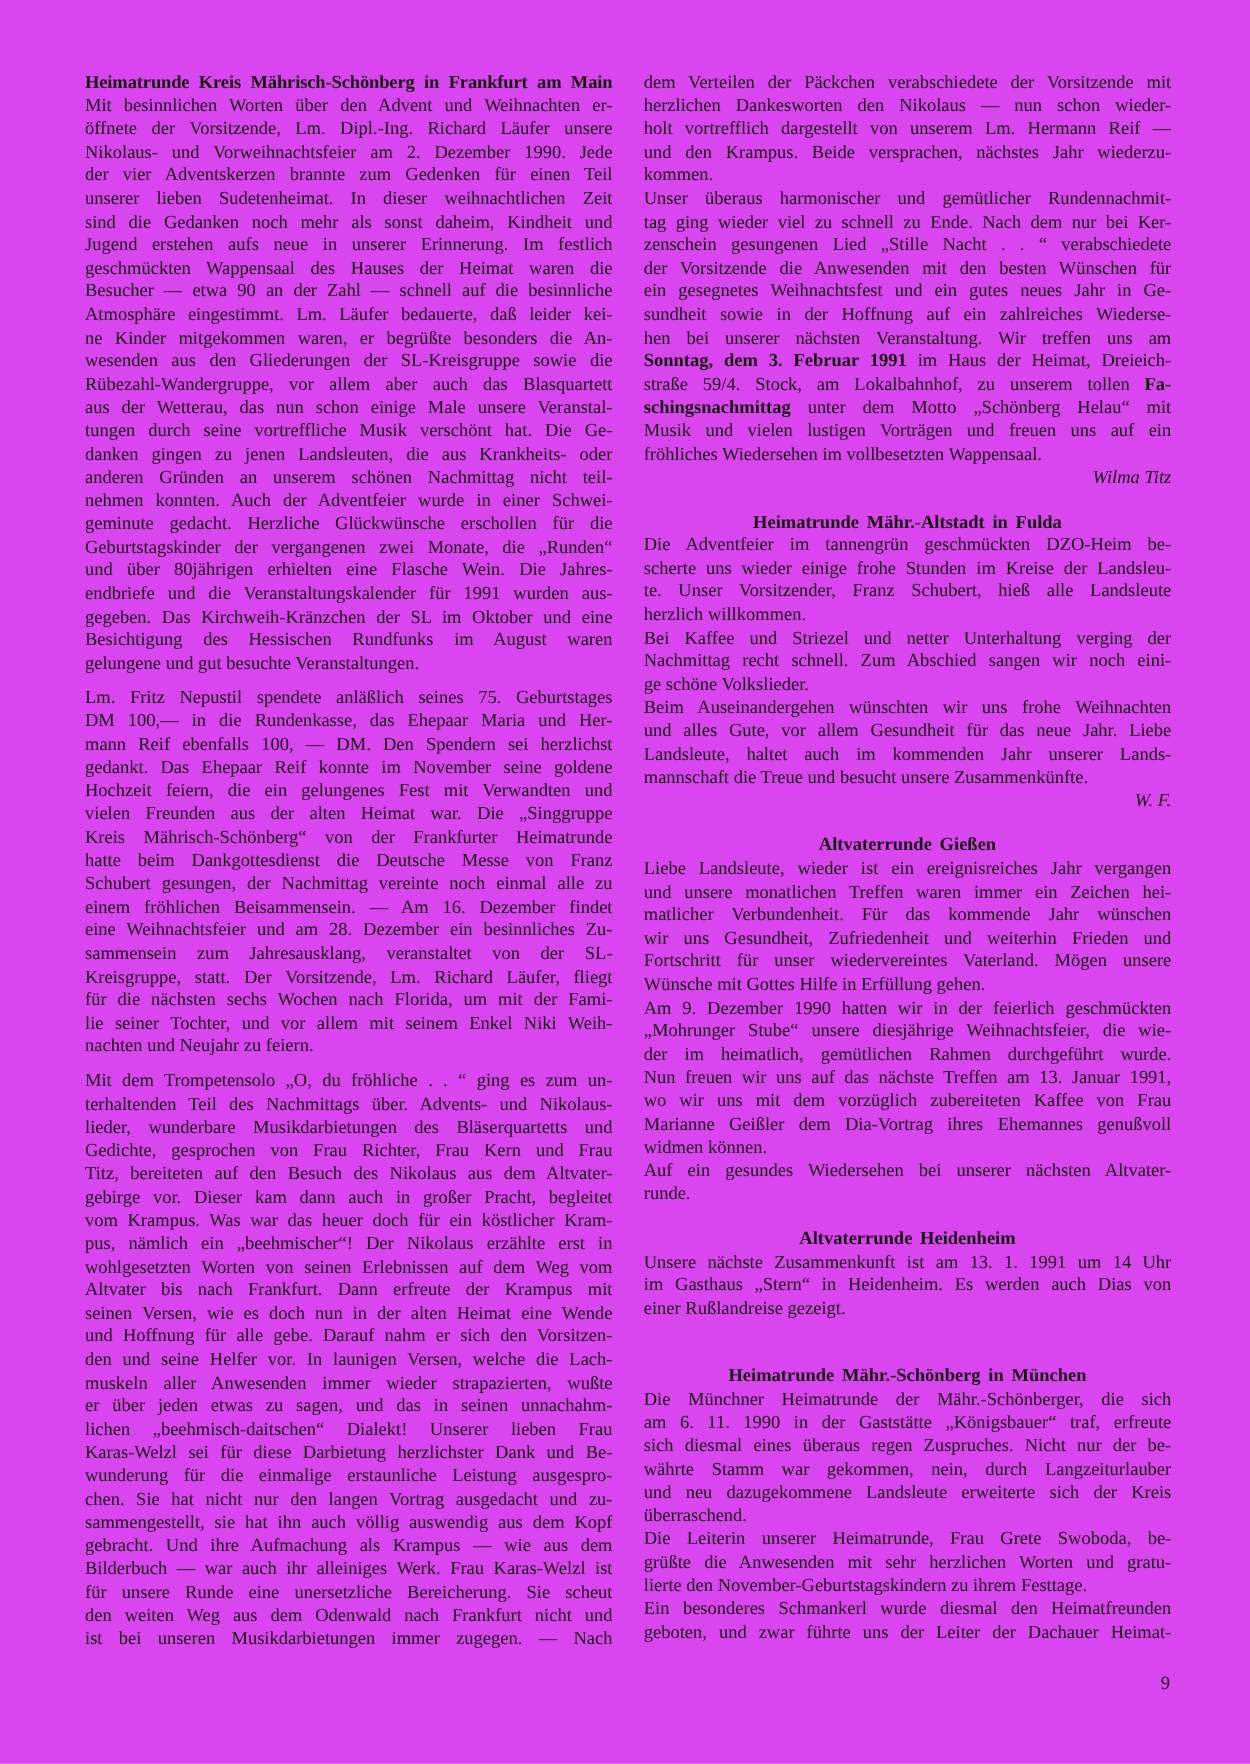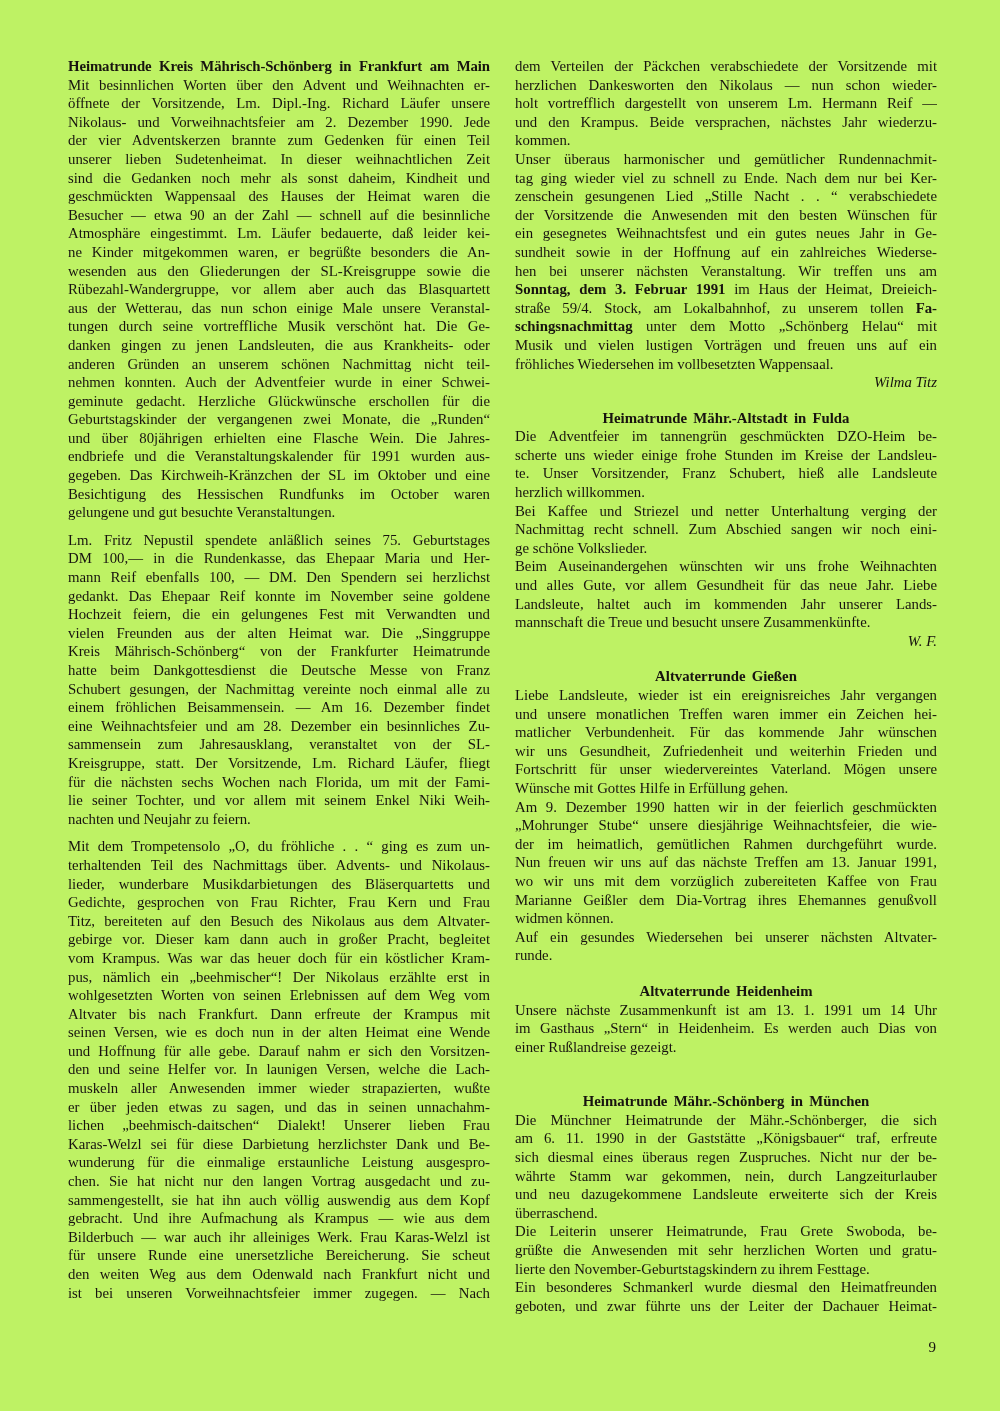--- a/index.html
+++ b/index.html
@@ -6,21 +6,21 @@
   body {
     width: 1000px; height: 1411px;
     background: #fdfdfb;
     color: #17130f;
     font-family: "Liberation Serif", "DejaVu Serif", serif;
   }
   .page {
     position: relative;
     width: 1000px; height: 1411px;
     overflow: hidden;
-    background: #bef264;
+    background: #d946ef;
   }
   .columns {
     position: absolute;
     top: 57px; left: 68px;
     display: flex;
     gap: 25px;
   }
   .col {
     width: 422px;
     font-size: 14.8px;
@@ -58,37 +58,38 @@
   <div class="columns">
     <div class="col" id="col-left">
         <div class="line hline h-justify">Heimatrunde Kreis Mährisch-Schönberg in Frankfurt am Main</div>
         <div class="para">
           <div class="line">Mit besinnlichen Worten über den Advent und Weihnachten er-</div>
           <div class="line">öffnete der Vorsitzende, Lm. Dipl.-Ing. Richard Läufer unsere</div>
           <div class="line">Nikolaus- und Vorweihnachtsfeier am 2. Dezember 1990. Jede</div>
           <div class="line">der vier Adventskerzen brannte zum Gedenken für einen Teil</div>
           <div class="line">unserer lieben Sudetenheimat. In dieser weihnachtlichen Zeit</div>
           <div class="line">sind die Gedanken noch mehr als sonst daheim, Kindheit und</div>
+          <div class="line">Jugend erstehen aufs neue in unserer Erinnerung. Im festlich</div>
           <div class="line">geschmückten Wappensaal des Hauses der Heimat waren die</div>
           <div class="line">Besucher — etwa 90 an der Zahl — schnell auf die besinnliche</div>
           <div class="line">Atmosphäre eingestimmt. Lm. Läufer bedauerte, daß leider kei-</div>
           <div class="line">ne Kinder mitgekommen waren, er begrüßte besonders die An-</div>
           <div class="line">wesenden aus den Gliederungen der SL-Kreisgruppe sowie die</div>
           <div class="line">Rübezahl-Wandergruppe, vor allem aber auch das Blasquartett</div>
           <div class="line">aus der Wetterau, das nun schon einige Male unsere Veranstal-</div>
           <div class="line">tungen durch seine vortreffliche Musik verschönt hat. Die Ge-</div>
           <div class="line">danken gingen zu jenen Landsleuten, die aus Krankheits- oder</div>
           <div class="line">anderen Gründen an unserem schönen Nachmittag nicht teil-</div>
           <div class="line">nehmen konnten. Auch der Adventfeier wurde in einer Schwei-</div>
           <div class="line">geminute gedacht. Herzliche Glückwünsche erschollen für die</div>
           <div class="line">Geburtstagskinder der vergangenen zwei Monate, die „Runden“</div>
           <div class="line">und über 80jährigen erhielten eine Flasche Wein. Die Jahres-</div>
           <div class="line">endbriefe und die Veranstaltungskalender für 1991 wurden aus-</div>
           <div class="line">gegeben. Das Kirchweih-Kränzchen der SL im Oktober und eine</div>
-          <div class="line">Besichtigung des Hessischen Rundfunks im October waren</div>
+          <div class="line">Besichtigung des Hessischen Rundfunks im August waren</div>
           <div class="line lastline">gelungene und gut besuchte Veranstaltungen.</div>
         </div>
         <div class="gap sm"></div>
         <div class="para">
           <div class="line">Lm. Fritz Nepustil spendete anläßlich seines 75. Geburtstages</div>
           <div class="line">DM 100,— in die Rundenkasse, das Ehepaar Maria und Her-</div>
           <div class="line">mann Reif ebenfalls 100, — DM. Den Spendern sei herzlichst</div>
           <div class="line">gedankt. Das Ehepaar Reif konnte im November seine goldene</div>
           <div class="line">Hochzeit feiern, die ein gelungenes Fest mit Verwandten und</div>
           <div class="line">vielen Freunden aus der alten Heimat war. Die „Singgruppe</div>
@@ -122,21 +123,21 @@
           <div class="line">er über jeden etwas zu sagen, und das in seinen unnachahm-</div>
           <div class="line">lichen „beehmisch-daitschen“ Dialekt! Unserer lieben Frau</div>
           <div class="line">Karas-Welzl sei für diese Darbietung herzlichster Dank und Be-</div>
           <div class="line">wunderung für die einmalige erstaunliche Leistung ausgespro-</div>
           <div class="line">chen. Sie hat nicht nur den langen Vortrag ausgedacht und zu-</div>
           <div class="line">sammengestellt, sie hat ihn auch völlig auswendig aus dem Kopf</div>
           <div class="line">gebracht. Und ihre Aufmachung als Krampus — wie aus dem</div>
           <div class="line">Bilderbuch — war auch ihr alleiniges Werk. Frau Karas-Welzl ist</div>
           <div class="line">für unsere Runde eine unersetzliche Bereicherung. Sie scheut</div>
           <div class="line">den weiten Weg aus dem Odenwald nach Frankfurt nicht und</div>
-          <div class="line">ist bei unseren Vorweihnachtsfeier immer zugegen. — Nach</div>
+          <div class="line">ist bei unseren Musikdarbietungen immer zugegen. — Nach</div>
         </div>
       </div>
     <div class="col" id="col-right">
         <div class="para">
           <div class="line">dem Verteilen der Päckchen verabschiedete der Vorsitzende mit</div>
           <div class="line">herzlichen Dankesworten den Nikolaus — nun schon wieder-</div>
           <div class="line">holt vortrefflich dargestellt von unserem Lm. Hermann Reif —</div>
           <div class="line">und den Krampus. Beide versprachen, nächstes Jahr wiederzu-</div>
           <div class="line lastline">kommen.</div>
         </div>

